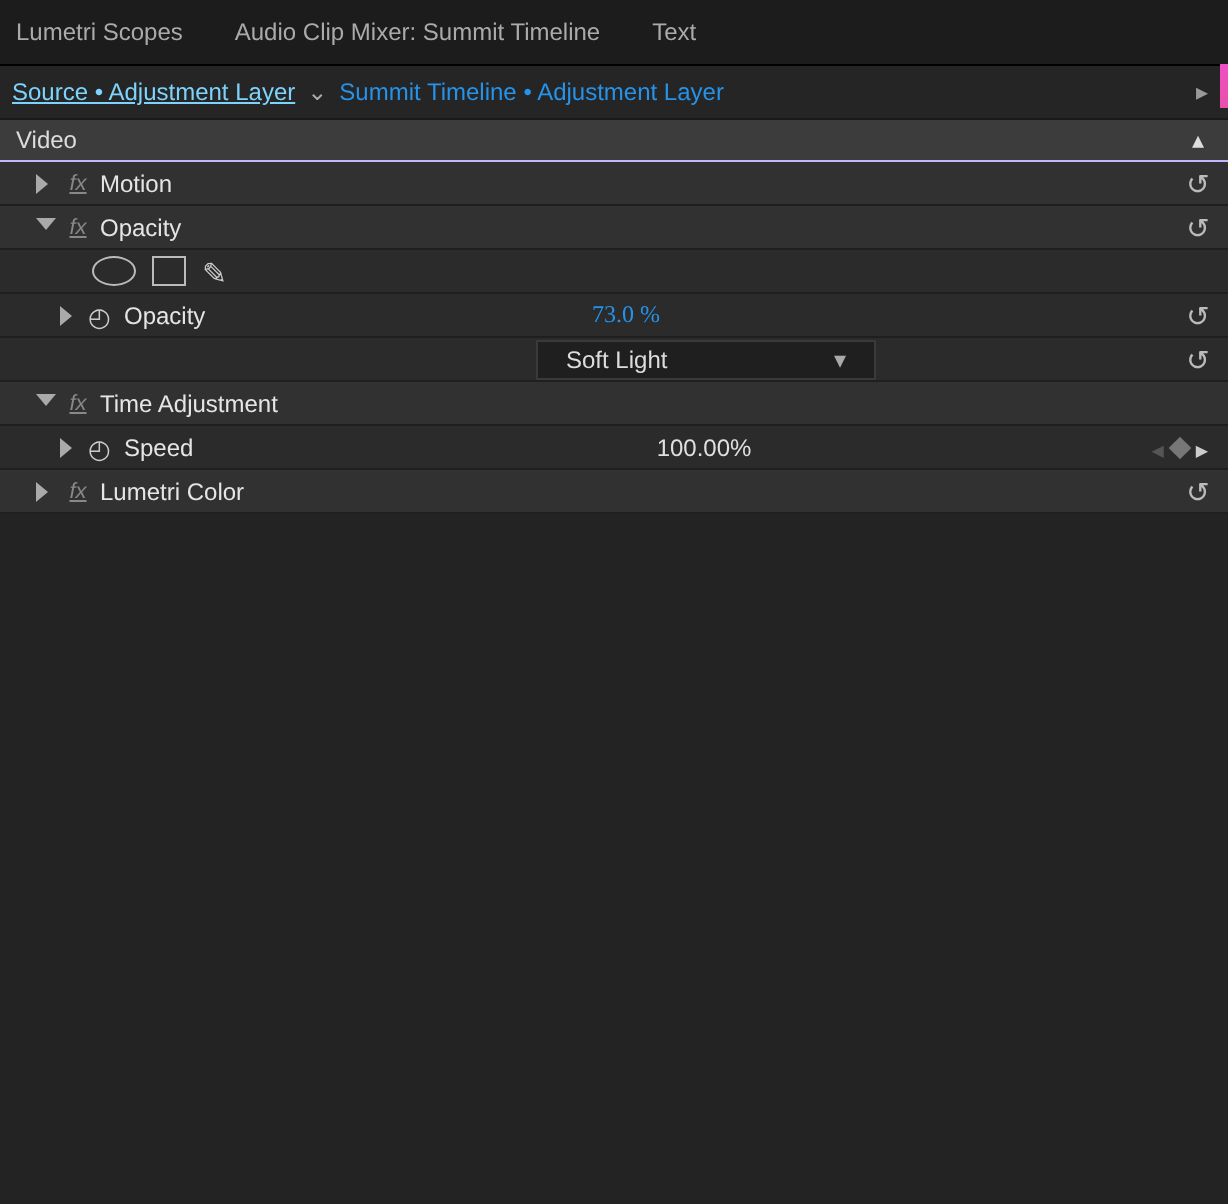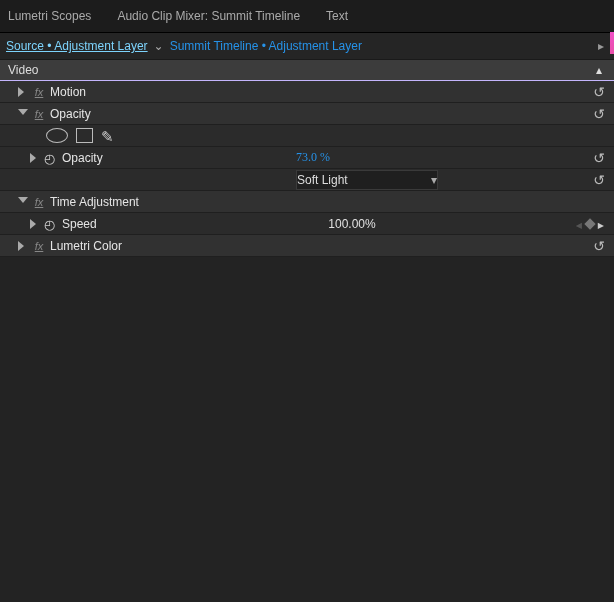--- a/index.html
+++ b/index.html
@@ -133,21 +133,21 @@
   }
   .mask-pen{
     width:16px;height:16px;position:relative;
   }
   .mask-pen::before{
     content:"\270E"; color:#ccc; font-size:15px;
   }
   .select-wrap{
     width:140px;height:18px;background:#1f1f1f;border:1px solid #3a3a3a;
     display:flex;align-items:center;justify-content:space-between;
-    padding:0 0;color:#ddd;
+    padding:0 14px;color:#ddd;
   }
   .select-wrap .caret::before{content:"\25BE";color:#aaa;}
   .caret-up{
     width:14px; text-align:center; color:#999;
   }
   .caret-up::before{content:"\25B4";}
   .caret-right-small{
     width:14px; text-align:center; color:#999;
   }
   .caret-right-small::before{content:"\25B8";}

